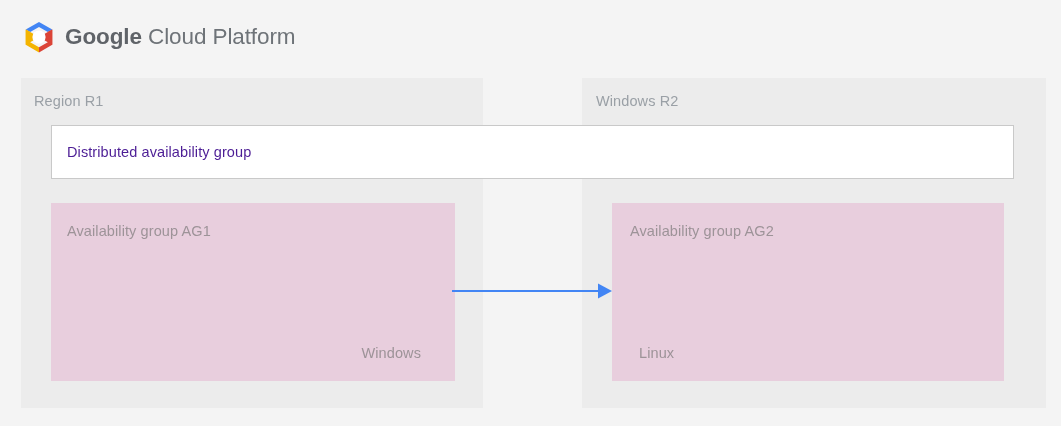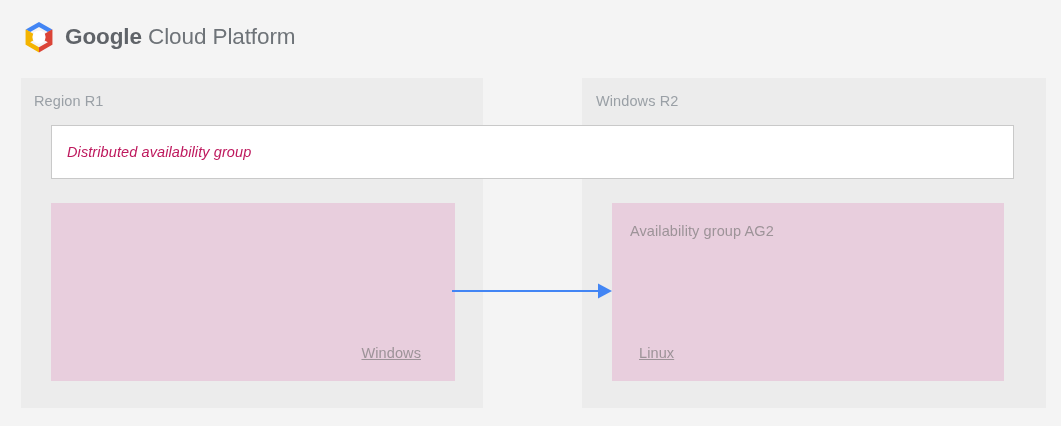--- a/index.html
+++ b/index.html
@@ -101,24 +101,23 @@
     background: #ffffff;
     border: 1px solid #c9c9c9;
     box-sizing: border-box;
   }
   #dag-label {
     position: absolute;
     left: 15px;
     top: 50%;
     transform: translateY(-50%);
     font-size: 14.5px;
-    color: #be185d;
-    white-space: nowrap;
-    letter-spacing: 0.1px;
-    font-style: italic;
+    color: #4c1d95;
+    white-space: nowrap;
+    letter-spacing: 0.1px;
   }
 
   
   .ag-box {
     position: absolute;
     top: 203px;
     height: 178px;
     background: #e8cedd;
   }
   #ag-box-1 {
@@ -140,21 +139,20 @@
   #ag-title-1 { left: 16px; }
   #ag-title-2 { left: 18px; }
 
   .os-label {
     position: absolute;
     top: 142px;
     font-size: 14.5px;
     color: #9d9398;
     white-space: nowrap;
     letter-spacing: 0.1px;
-    text-decoration: underline;
   }
   #os-label-windows {
     right: 34px;
   }
   #os-label-linux {
     left: 27px;
   }
 
   
   #replication-arrow {
@@ -199,20 +197,21 @@
   <div class="region-panel" id="region-panel-r2"></div>
 
   <div class="region-label" id="region-label-r1">Region R1</div>
   <div class="region-label" id="region-label-r2">Windows R2</div>
 
   <div id="dag-box">
     <div id="dag-label">Distributed availability group</div>
   </div>
 
   <div class="ag-box" id="ag-box-1">
+    <div class="ag-title" id="ag-title-1">Availability group AG1</div>
     <div class="os-label" id="os-label-windows">Windows</div>
   </div>
 
   <div class="ag-box" id="ag-box-2">
     <div class="ag-title" id="ag-title-2">Availability group AG2</div>
     <div class="os-label" id="os-label-linux">Linux</div>
   </div>
 
   <svg id="replication-arrow" viewBox="0 0 170 26">
     <line x1="4" y1="13" x2="152" y2="13" stroke="#4285f4" stroke-width="2.2"></line>

